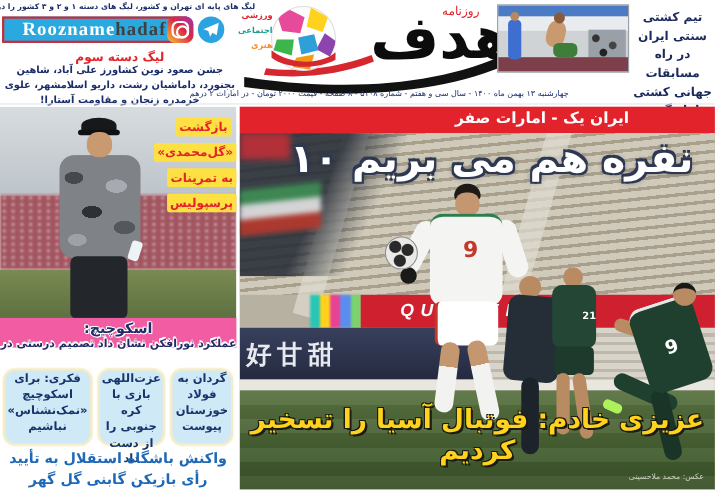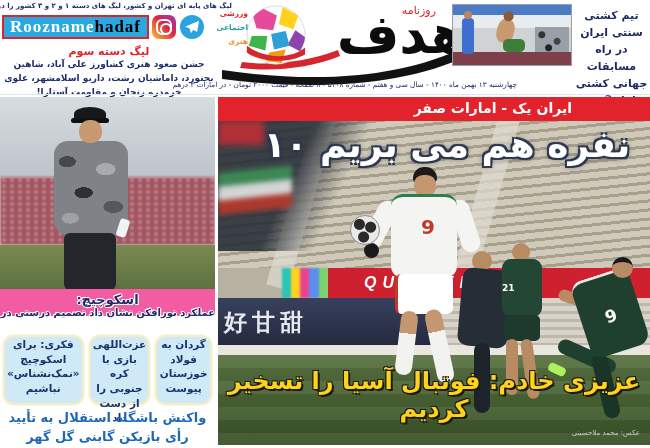--- a/index.html
+++ b/index.html
@@ -4,25 +4,25 @@
 <style>
   * { margin:0; padding:0; box-sizing:border-box; }
   html,body { background:#fff; }
   body { font-family:"DejaVu Sans", sans-serif; }
   .page { position:relative; width:650px; height:448px; background:#fff; overflow:hidden; direction:rtl; }
   .abs { position:absolute; }
 
   
   .follow-strip { left:0; top:2px; width:232px; text-align:center; font-size:7px; font-weight:bold;
     color:#1c2d6b; white-space:nowrap; letter-spacing:-0.3px; direction:rtl; }
-  .brand-box { left:2px; top:15px; width:147px; height:24px; background:#2aa9e0; border:2px solid #d6262e;
+  .brand-box { left:2px; top:15px; width:168px; height:24px; background:#2aa9e0; border:2px solid #d6262e;
     display:flex; align-items:center; justify-content:center; direction:ltr;
     font-family:"Liberation Serif", serif; font-weight:bold; font-size:17px; letter-spacing:1px;text-align:center; }
   .brand-part1 { color:#ffffff; }
-  .brand-part2 { color:#000000; }
+  .brand-part2 { color:#404040; }
   .ig-icon { left:152px; top:15px; width:24px; height:24px; border-radius:7px; direction:ltr;
     background:linear-gradient(45deg,#f7b733 5%,#dc2743 55%,#9b36b7 100%); }
   .ig-icon::before { content:""; position:absolute; inset:4px; border:2px solid #fff; border-radius:6px; }
   .ig-icon::after { content:""; position:absolute; left:8px; top:8px; width:8px; height:8px;
     border:2px solid #fff; border-radius:50%; }
   .tg-icon { left:180px; top:15px; width:24px; height:24px; border-radius:50%; background:#2ba3e0; }
   .tg-icon svg { position:absolute; left:4px; top:5px; }
   .league3-label { left:0; top:45px; width:218px; text-align:center; color:#e3232b; font-size:11px; font-weight:bold; }
   .league3-text { left:3px; top:58px; width:212px; text-align:center; color:#1c2d6b; font-size:9px;
     font-weight:bold; line-height:1.55; }
@@ -148,21 +148,21 @@
       radial-gradient(circle at 70% 40%, #2a2a2a 0 5px, transparent 6px),
       radial-gradient(circle at 45% 75%, #2a2a2a 0 5px, transparent 6px), #e9e9e7;
     border:1px solid #8f8f8f; }
   .p-dark { left:238px; top:130px; width:60px; height:180px; }
   .d-head { position:absolute; left:16px; top:0; width:20px; height:20px; background:#b98b63; border-radius:50%; }
   .d-torso { position:absolute; left:4px; top:18px; width:50px; height:78px; background:#252d36; border-radius:10px; transform:rotate(5deg); }
   .d-leg { position:absolute; left:18px; top:92px; width:16px; height:70px; background:#1c232b; border-radius:8px; }
   .p-uae21 { left:278px; top:122px; width:54px; height:190px; }
   .u21-head { position:absolute; left:16px; top:0; width:18px; height:18px; background:#b98b63; border-radius:50%; }
   .u21-torso { position:absolute; left:6px; top:16px; width:40px; height:58px; background:#234635; border-radius:9px;
-    color:#fff; font-size:9px; font-weight:bold; text-align:left; line-height:58px; }
+    color:#fff; font-size:9px; font-weight:bold; text-align:right; line-height:58px; }
   .u21-shorts { position:absolute; left:8px; top:72px; width:36px; height:26px; background:#1d3a2c; border-radius:5px;
     color:#fff; font-size:8px; font-weight:bold; text-align:center; line-height:26px; }
   .u21-leg1 { position:absolute; left:10px; top:96px; width:12px; height:56px; background:#b98b63; border-radius:6px; }
   .u21-leg2 { position:absolute; left:28px; top:96px; width:12px; height:60px; background:#b98b63; border-radius:6px; transform:rotate(-8deg); }
   .p-uae9 { left:332px; top:136px; width:100px; height:200px; }
   .u9-head { position:absolute; left:62px; top:0; width:21px; height:21px; background:#b98b63; border-radius:50%;
     border-top:5px solid #17181a; }
   .u9-torso { position:absolute; left:30px; top:16px; width:60px; height:80px; background:#20402f; border-radius:12px;
     transform:rotate(-18deg); color:#fff; font-size:17px; font-weight:bold; text-align:center; line-height:80px;
     border-top:3px solid #e6e6e6; }
@@ -192,21 +192,21 @@
       <span class="brand-part2">hadaf</span>
   </div>
   <span class="abs ig-icon"></span>
   <span class="abs tg-icon">
     <svg width="16" height="14" viewBox="0 0 24 22">
         <path d="M23 1 1 10.5 8 13 10.5 21 14 15.5 20 19 Z" fill="#fff"></path>
       </svg>
   </span>
 
   <div class="abs league3-label">لیگ دسته سوم</div>
-  <div class="abs league3-text">جشن صعود هنری کشاورز علی آباد، شاهین بجنورد، داماشیان رشت، داریو اسلامشهر، علوی خرمدره زنجان و مقاومت آستارا!</div>
+  <div class="abs league3-text">جشن صعود نوین کشاورز علی آباد، شاهین بجنورد، داماشیان رشت، داریو اسلامشهر، علوی خرمدره زنجان و مقاومت آستارا!</div>
 
   <div class="abs logo-area">
     <svg class="swoosh-icon" width="245" height="46" viewBox="0 0 245 46">
       <path d="M245,4 C180,36 95,42 0,28 L0,37 C98,50 186,42 245,14 Z" fill="#121212"></path>
       <path d="M116,8 C84,20 48,24 20,20 L18,26 C52,30 88,26 118,14 Z" fill="#d6262e"></path>
     </svg>
     <svg class="ball-icon" width="64" height="64" viewBox="0 0 66 66">
       <defs>
           <clipPath id="bc">
             <circle cx="33" cy="33" r="30"></circle>
@@ -249,20 +249,26 @@
   <div class="abs coach-photo">
     <div class="cp-top"></div>
     <div class="cp-mid"></div>
     <div class="cp-grass"></div>
     <div class="c-jacket"></div>
     <div class="c-cap"></div>
     <div class="c-face"></div>
     <div class="c-pants"></div>
     <div class="c-bottle"></div>
   </div>
+  <div class="abs coach-headline">
+    <span>بازگشت</span>
+    <span>«گل‌محمدی»</span>
+    <span>به تمرینات</span>
+    <span>پرسپولیس</span>
+  </div>
 
   <div class="abs pink-banner">
     <span class="pink-speaker">اسکوچیچ:</span>
     <span class="pink-quote">عملکرد نورافکن نشان داد تصمیم درستی در موردش گرفتم</span>
   </div>
 
   <div class="abs boxes-row">
     <div class="news-box">گردان به فولاد خوزستان پیوست</div>
     <div class="news-box">عزت‌اللهی بازی با کره جنوبی را از دست داد</div>
     <div class="news-box">فکری: برای اسکوچیچ «نمک‌نشناس» نباشیم</div>

